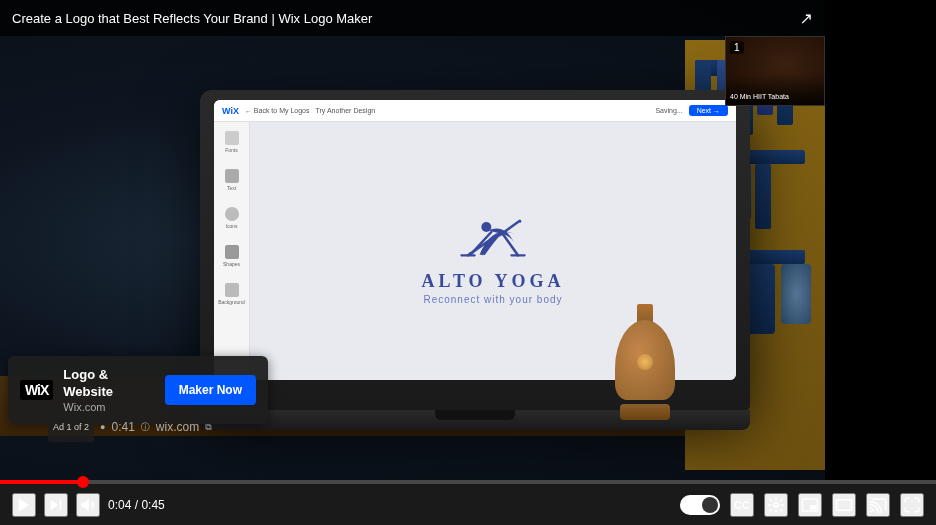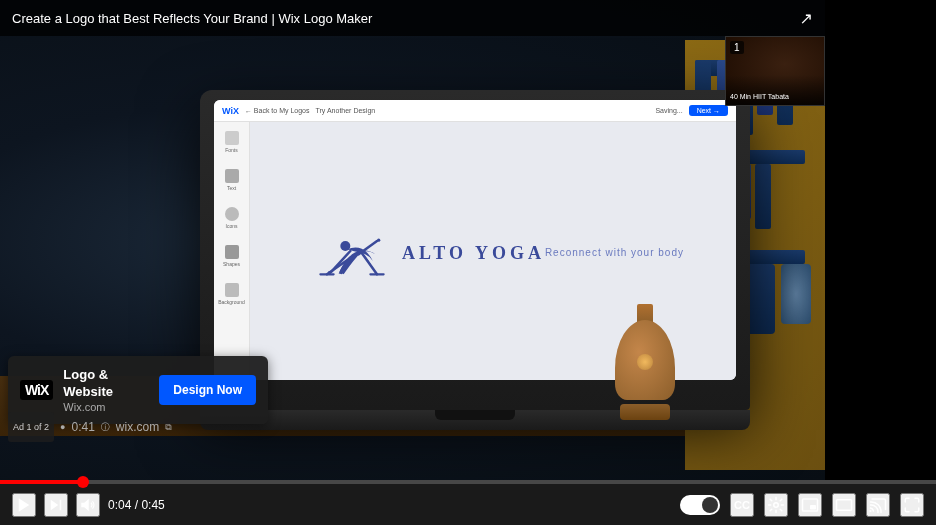--- a/index.html
+++ b/index.html
@@ -197,20 +197,21 @@
       background: #e8eaf0;
       display: flex;
       align-items: center;
       justify-content: center;
       flex-direction: column;
     }
 
     
     .alto-yoga-logo {
       display: flex;
+      flex-direction: column;
       align-items: center;
     }
 
     .yoga-figure {
       width: 100px;
       height: 70px;
     }
 
     .alto-yoga-name {
       font-size: 18px;
@@ -421,20 +422,21 @@
       gap: 6px;
       z-index: 20;
     }
 
     .ad-badge {
       background: rgba(30,30,30,0.8);
       color: #ccc;
       font-size: 9px;
       padding: 10px 5px;
       border-radius: 3px;
+      margin-left: 40px;
     }
 
     .ad-info-text {
       color: #aaa;
       font-size: 12px;
     }
 
     .ad-info-icon {
       color: #aaa;
       font-size: 9px;
@@ -689,21 +691,21 @@
   </div>
 
   <div class="ad-overlay">
     <div class="ad-wix-logo">
       <span class="wix-brand-mark">WiX</span>
     </div>
     <div class="ad-text-area">
       <div class="ad-title">Logo &amp; Website</div>
       <div class="ad-url">Wix.com</div>
     </div>
-    <button class="ad-start-btn">Design Now</button>
+    <button class="ad-start-btn">Maker Now</button>
   </div>
 
   <div class="ad-info-bar">
     <span class="ad-badge">Ad 1 of 2</span>
     <span class="ad-info-icon">●</span>
     <span class="ad-info-text">0:41</span>
     <span class="ad-info-icon">ⓘ</span>
     <span class="ad-info-text">wix.com</span>
     <span class="ad-info-icon">⧉</span>
   </div>

